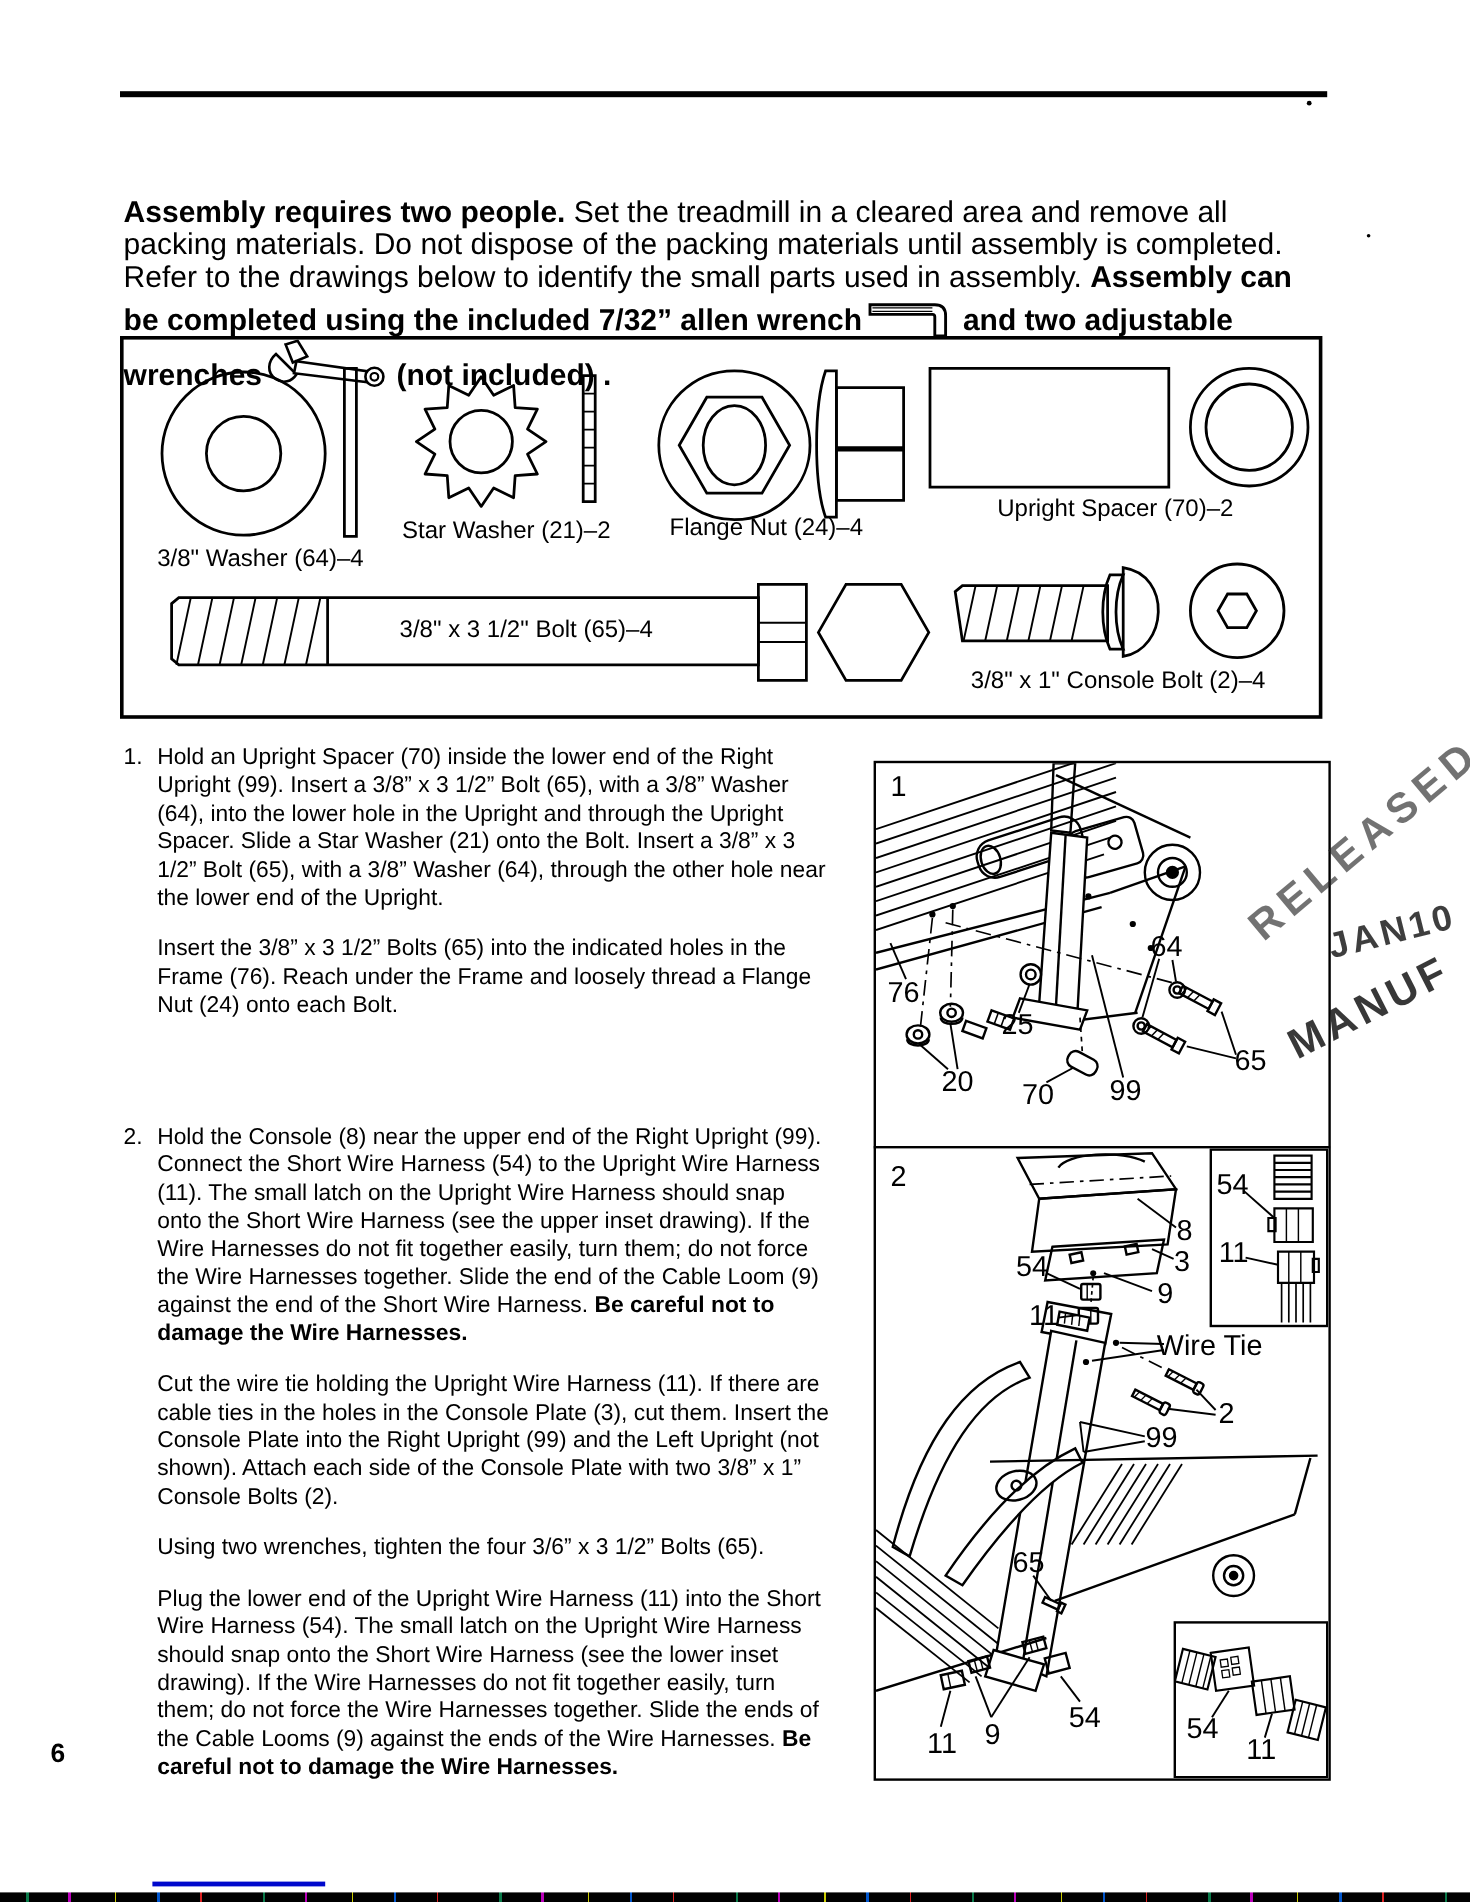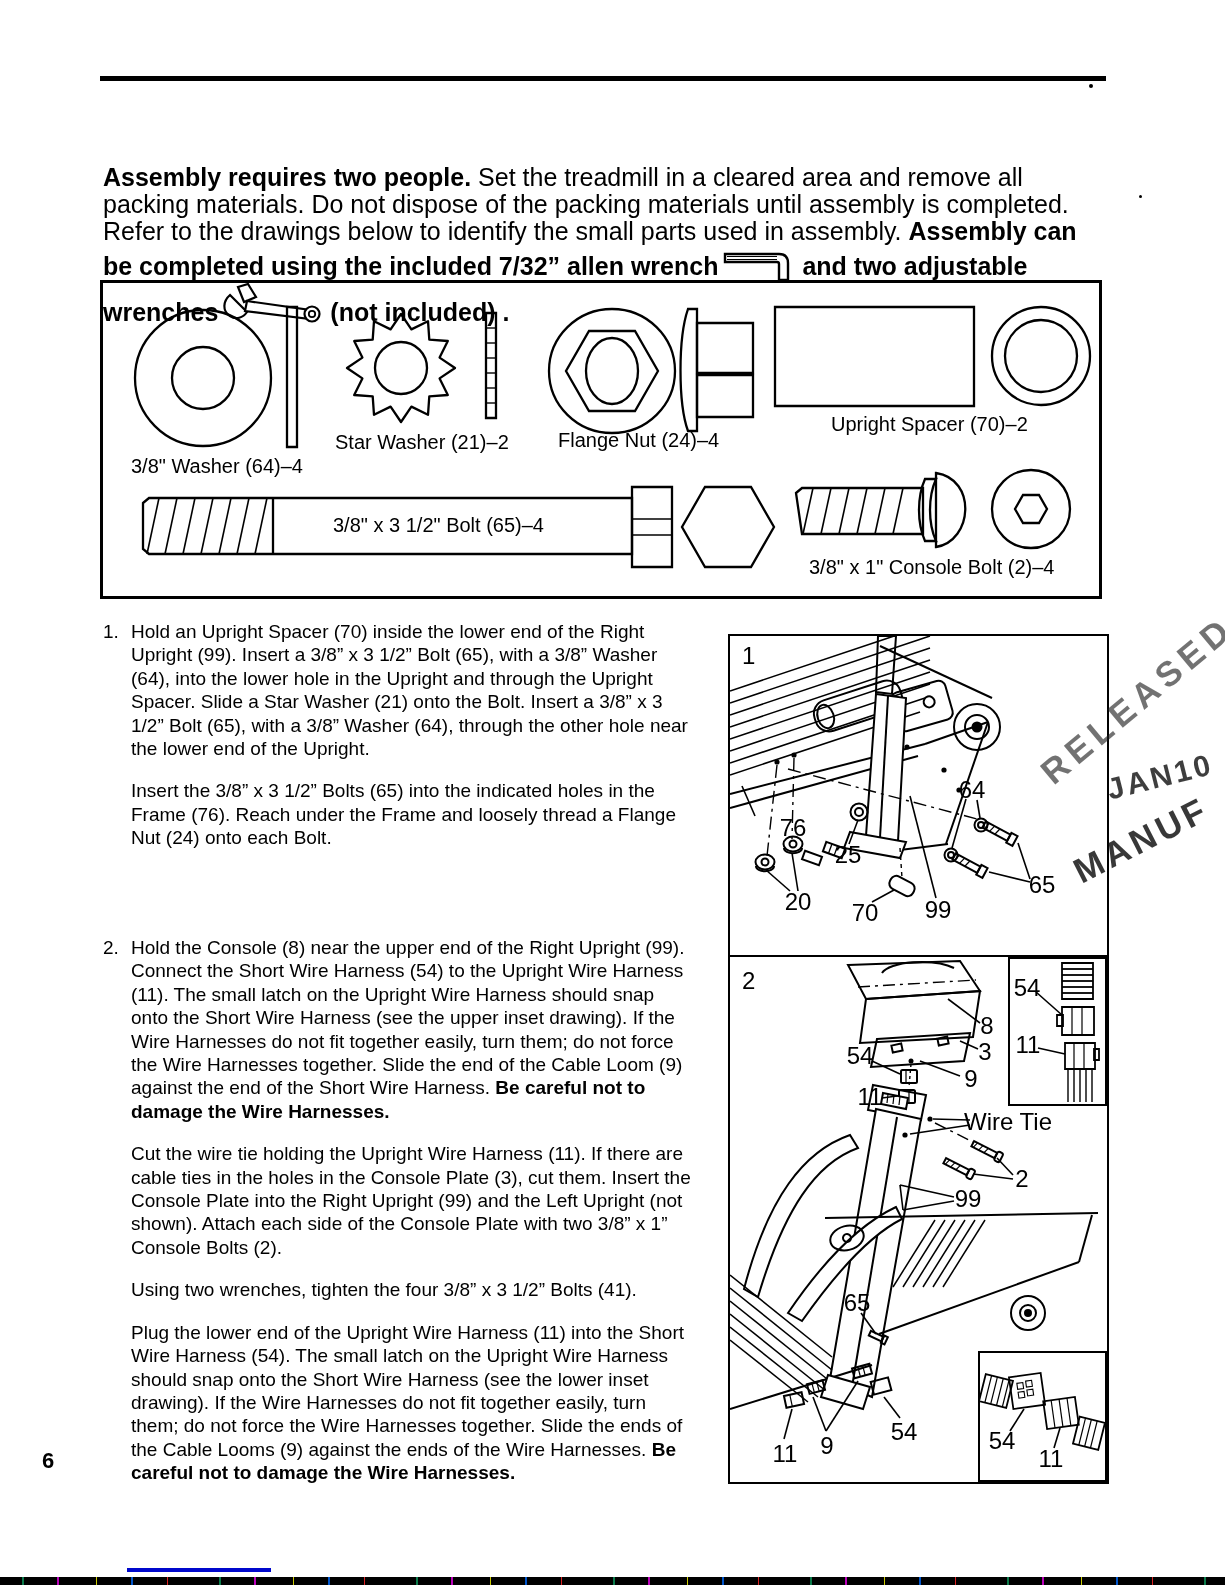--- a/index.html
+++ b/index.html
@@ -123,21 +123,21 @@
       <div class="para"><span>Hold an Upright Spacer (70) inside the lower end of the Right Upright (99). Insert a 3/8” x 3 1/2” Bolt (65), with a 3/8” Washer (64), into the lower hole in the Upright and through the Upright Spacer. Slide a Star Washer (21) onto the Bolt. Insert a 3/8” x 3 1/2” Bolt (65), with a 3/8” Washer (64), through the other hole near the lower end of the Upright.</span><b></b></div>
       <div class="para"><span>Insert the 3/8” x 3 1/2” Bolts (65) into the indicated holes in the Frame (76). Reach under the Frame and loosely thread a Flange Nut (24) onto each Bolt.</span><b></b></div>
     </div>
   </div>
 
   <div class="step" style="left:103px;top:936px;">
     <div class="step-num">2.</div>
     <div class="step-body">
       <div class="para"><span>Hold the Console (8) near the upper end of the Right Upright (99). Connect the Short Wire Harness (54) to the Upright Wire Harness (11). The small latch on the Upright Wire Harness should snap onto the Short Wire Harness (see the upper inset drawing). If the Wire Harnesses do not fit together easily, turn them; do not force the Wire Harnesses together. Slide the end of the Cable Loom (9) against the end of the Short Wire Harness. </span><b>Be careful not to damage the Wire Harnesses.</b></div>
       <div class="para"><span>Cut the wire tie holding the Upright Wire Harness (11). If there are cable ties in the holes in the Console Plate (3), cut them. Insert the Console Plate into the Right Upright (99) and the Left Upright (not shown). Attach each side of the Console Plate with two 3/8” x 1” Console Bolts (2).</span><b></b></div>
-      <div class="para"><span>Using two wrenches, tighten the four 3/8” x 3 1/2” Bolts (41).</span><b></b></div>
+      <div class="para"><span>Using two wrenches, tighten the four 3/6” x 3 1/2” Bolts (65).</span><b></b></div>
       <div class="para"><span>Plug the lower end of the Upright Wire Harness (11) into the Short Wire Harness (54). The small latch on the Upright Wire Harness should snap onto the Short Wire Harness (see the lower inset drawing). If the Wire Harnesses do not fit together easily, turn them; do not force the Wire Harnesses together. Slide the ends of the Cable Looms (9) against the ends of the Wire Harnesses. </span><b>Be careful not to damage the Wire Harnesses.</b></div>
     </div>
   </div>
 
   <div class="diagram" style="left:728px;top:634px;width:377px;height:319px;">
     <svg width="377" height="319" viewBox="0 0 377 319" fill="none" stroke="#000" stroke-width="2">
       <g stroke-width="1.6">
         <line x1="0" y1="55" x2="200" y2="-12"></line>
           <line x1="0" y1="67" x2="200" y2="0"></line>
         <line x1="0" y1="79" x2="200" y2="12"></line>
@@ -229,21 +229,21 @@
         <line x1="119" y1="208" x2="128" y2="184"></line>
         <line x1="142" y1="266" x2="164" y2="254"></line>
         <line x1="206" y1="262" x2="180" y2="160"></line>
         <line x1="236" y1="163" x2="222" y2="212"></line>
           <line x1="247" y1="164" x2="250" y2="182"></line>
         <line x1="300" y1="243" x2="288" y2="207"></line>
           <line x1="300" y1="246" x2="259" y2="236"></line>
       </g>
     </svg>
     <span class="dnum" style="left:12px;top:6px;">1</span>
-    <span class="lbl" style="left:23px;top:192px;margin-left:40px;">76</span>
+    <span class="lbl" style="left:23px;top:192px;">76</span>
     <span class="lbl" style="left:68px;top:266px;">20</span>
     <span class="lbl" style="left:118px;top:219px;">25</span>
     <span class="lbl" style="left:135px;top:277px;">70</span>
     <span class="lbl" style="left:208px;top:274px;">99</span>
     <span class="lbl" style="left:242px;top:154px;">64</span>
     <span class="lbl" style="left:312px;top:249px;">65</span>
   </div>
 
   <div class="diagram" style="left:728px;top:955px;width:377px;height:525px;">
     <svg width="377" height="525" viewBox="0 0 377 525" fill="none" stroke="#000" stroke-width="2">

